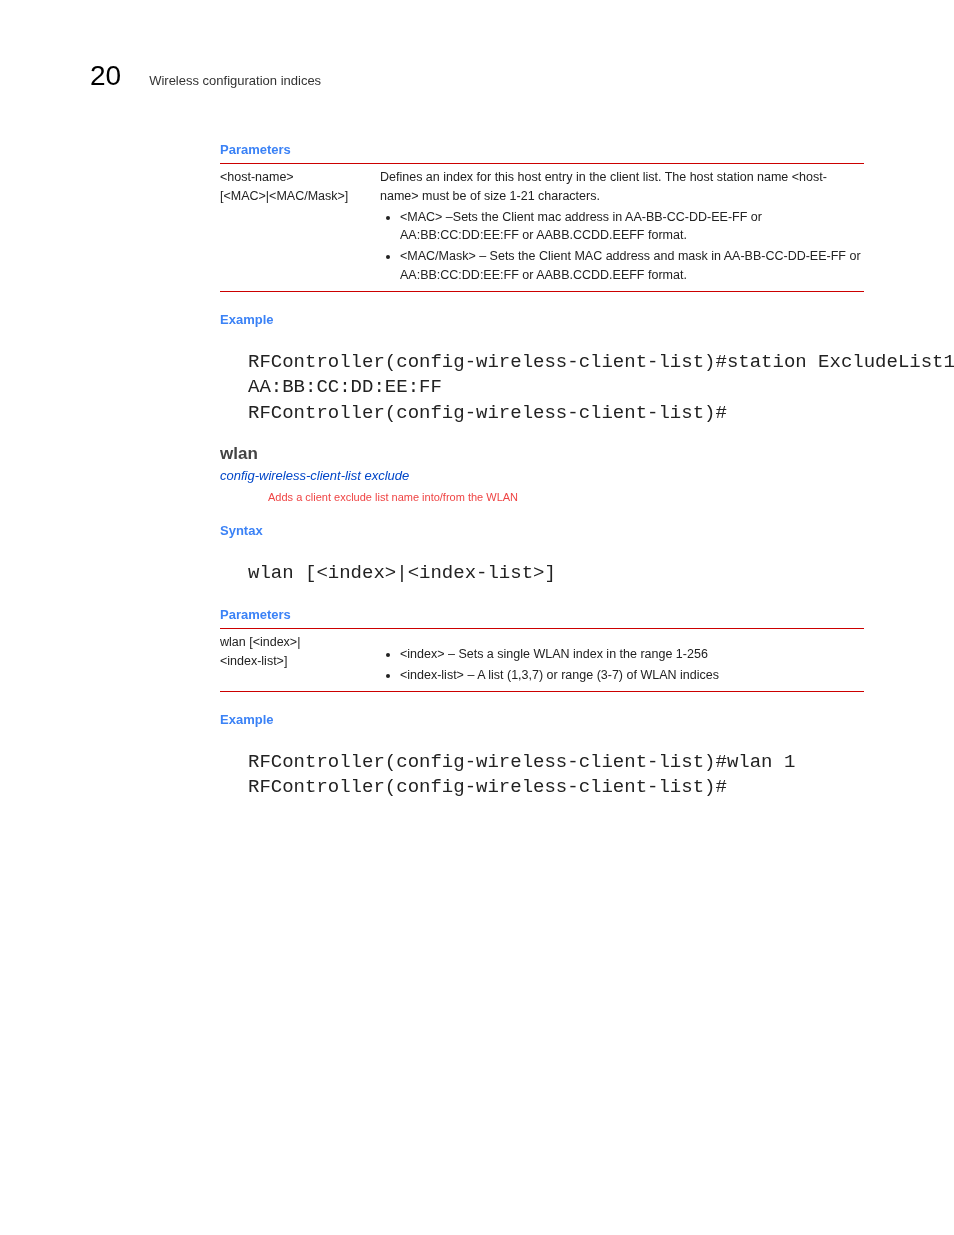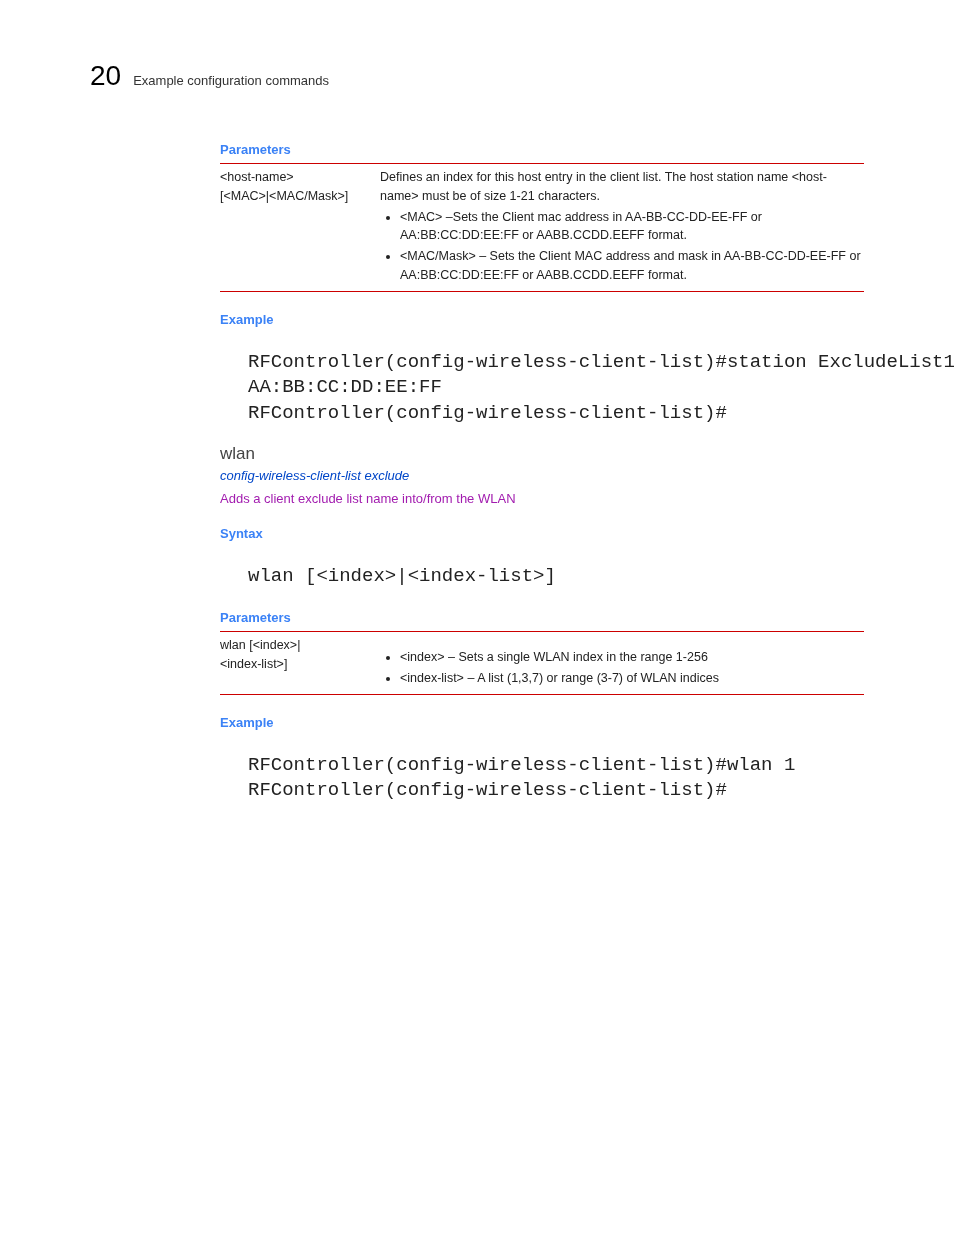--- a/index.html
+++ b/index.html
@@ -13,20 +13,21 @@
   }
   .page {
     padding: 60px 90px 60px 90px;
     box-sizing: border-box;
     width: 954px;
   }
   .header {
     display: flex;
     align-items: baseline;
     margin-bottom: 50px;
+    gap: 16px;
   }
   .chapter-num {
     font-size: 28px;
     font-weight: 400;
     margin-right: 12px;
     color: #000;
   }
   .chapter-title {
     font-size: 13px;
     color: #333;
@@ -74,43 +75,44 @@
     font-size: 19px;
     white-space: pre;
     margin: 23px 0 14px 28px;
     line-height: 1.35;
   }
   .subhead-wlan {
     font-size: 17px;
     color: #444;
     margin-top: 18px;
     margin-bottom: 4px;
-    font-weight: 400;
+    font-weight: 700;
   }
   .link-line {
     color: #0046c8;
     font-style: italic;
     font-size: 13px;
     margin-bottom: 8px;
     cursor: pointer;
   }
   .desc-line {
-    font-size: 13px;
+    font-size: 11px;
     margin-bottom: 10px;
-    color: #a21caf;
+    color: #ef4444;
+    margin-left: 48px;
   }
 </style>
 </head>
 <body>
 
 <div class="page">
 
   <div class="header">
     <span class="chapter-num">20</span>
-    <span class="chapter-title">Example configuration commands</span>
+    <span class="chapter-title">Wireless configuration indices</span>
   </div>
 
   <div class="content">
 
     <div class="section-label">Parameters</div>
     <table class="params-table">
       <tbody>
           <tr class="top-rule bottom-rule">
         <td class="param-col1">
           <div>&lt;host-name&gt;</div>

